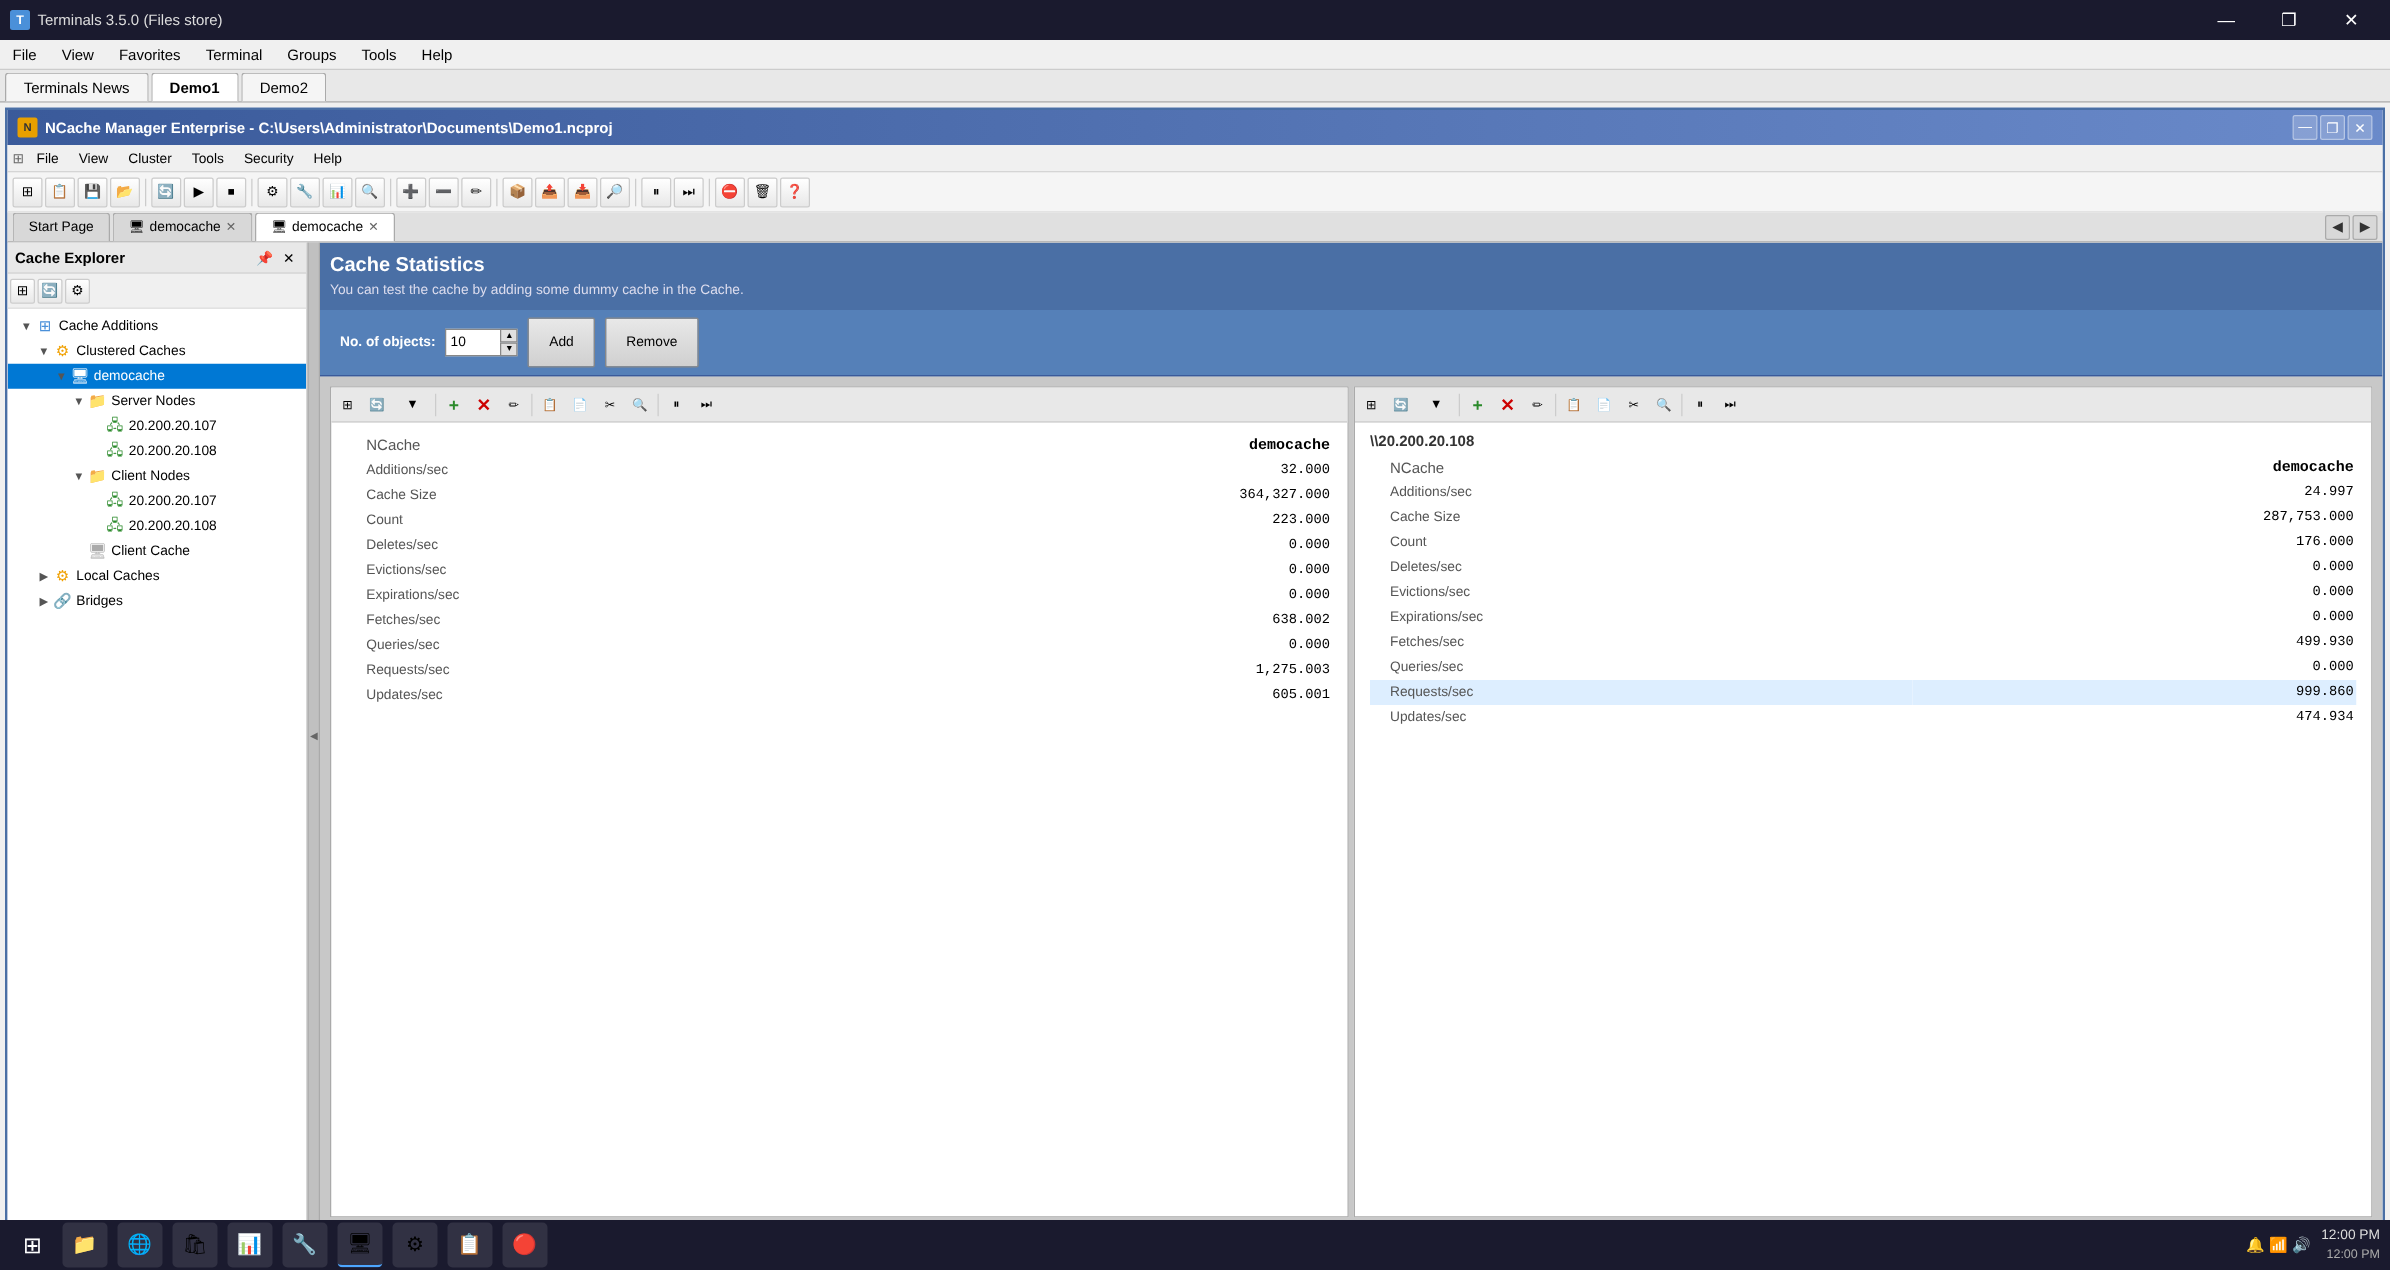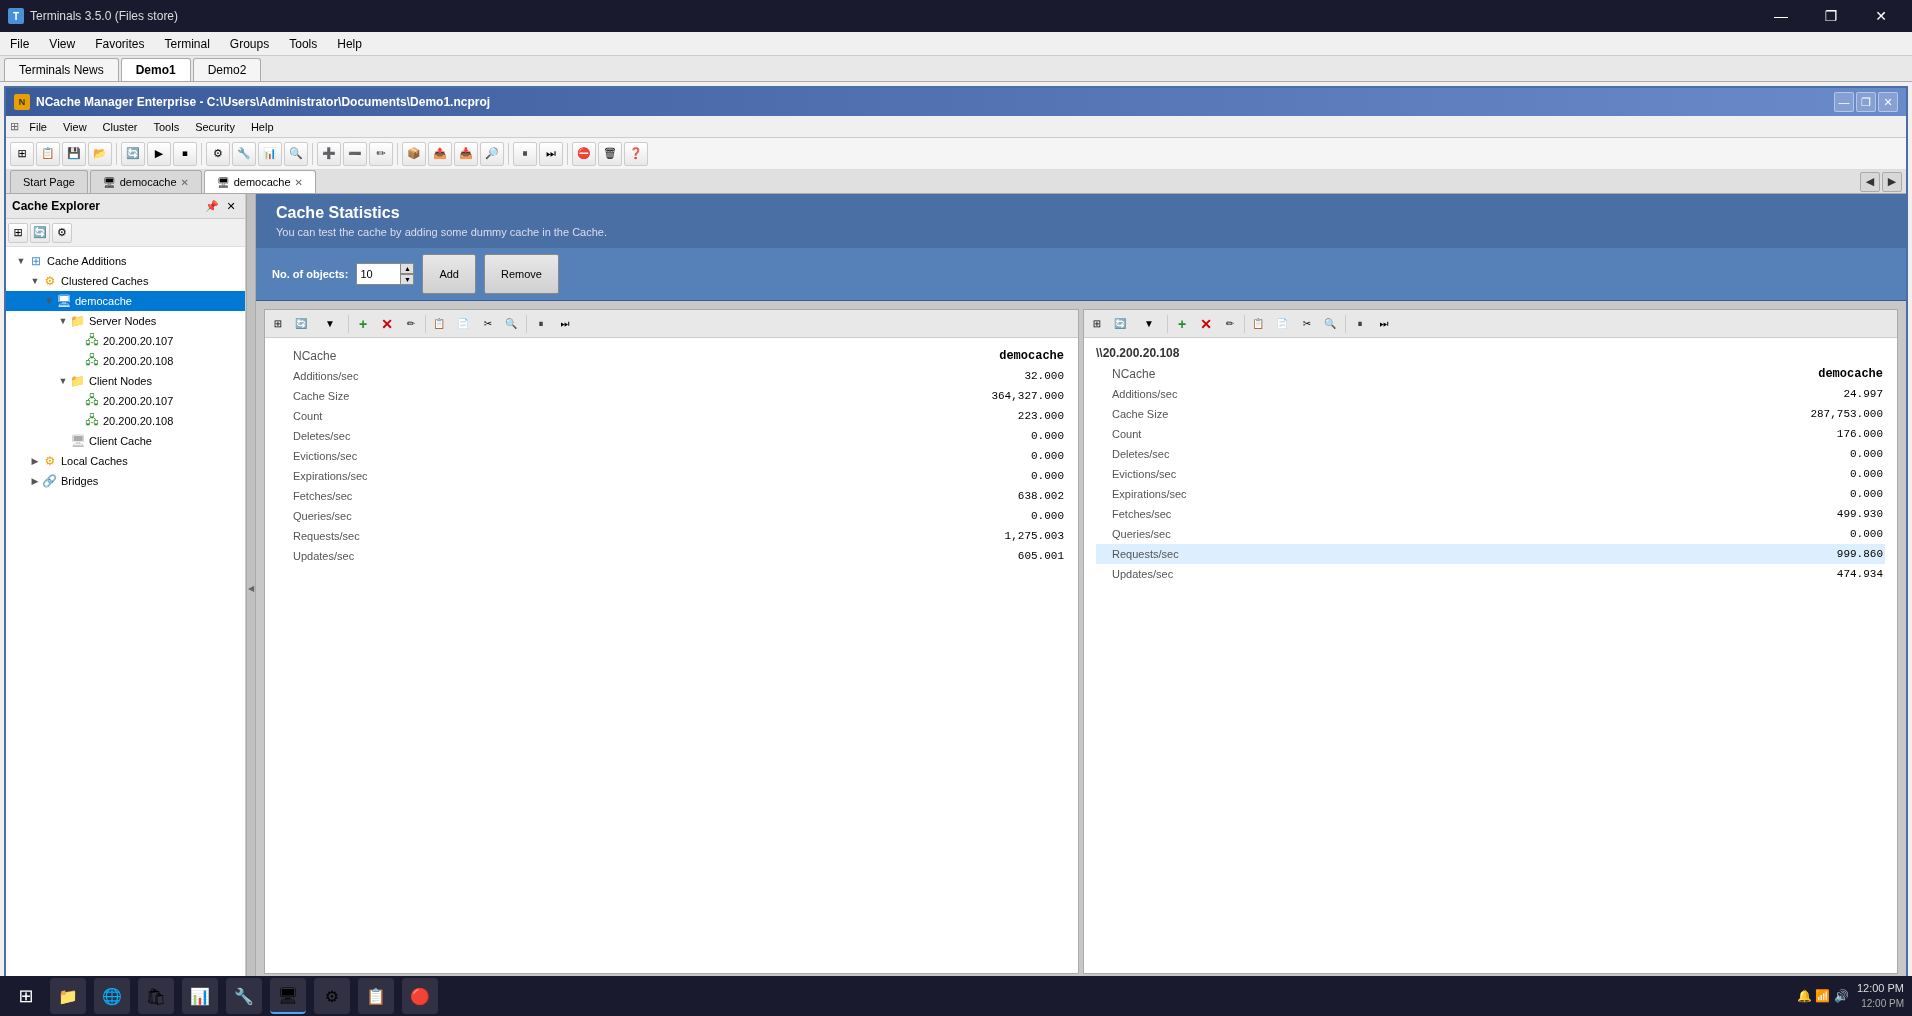--- a/index.html
+++ b/index.html
@@ -191,21 +191,21 @@
       flex: 1;
       background: #c8c8c8;
       display: flex;
       flex-direction: column;
       overflow: hidden;
     }
 
     
     .cache-stats-header {
       background: #4a6fa5;
-      padding: 10px 20px;
+      padding: 10px 8px;
       color: white;
     }
     .cache-stats-title {
       font-size: 16px;
       font-weight: bold;
       margin-bottom: 4px;
     }
     .cache-stats-subtitle { font-size: 11px; color: #dde; }
     .cache-stats-controls {
       background: #5580b8;

